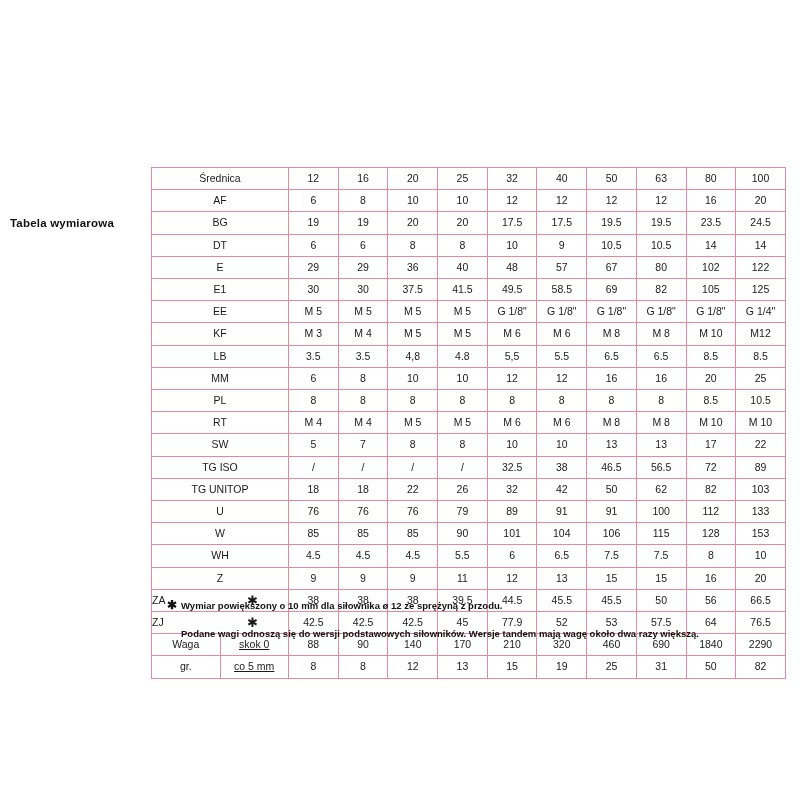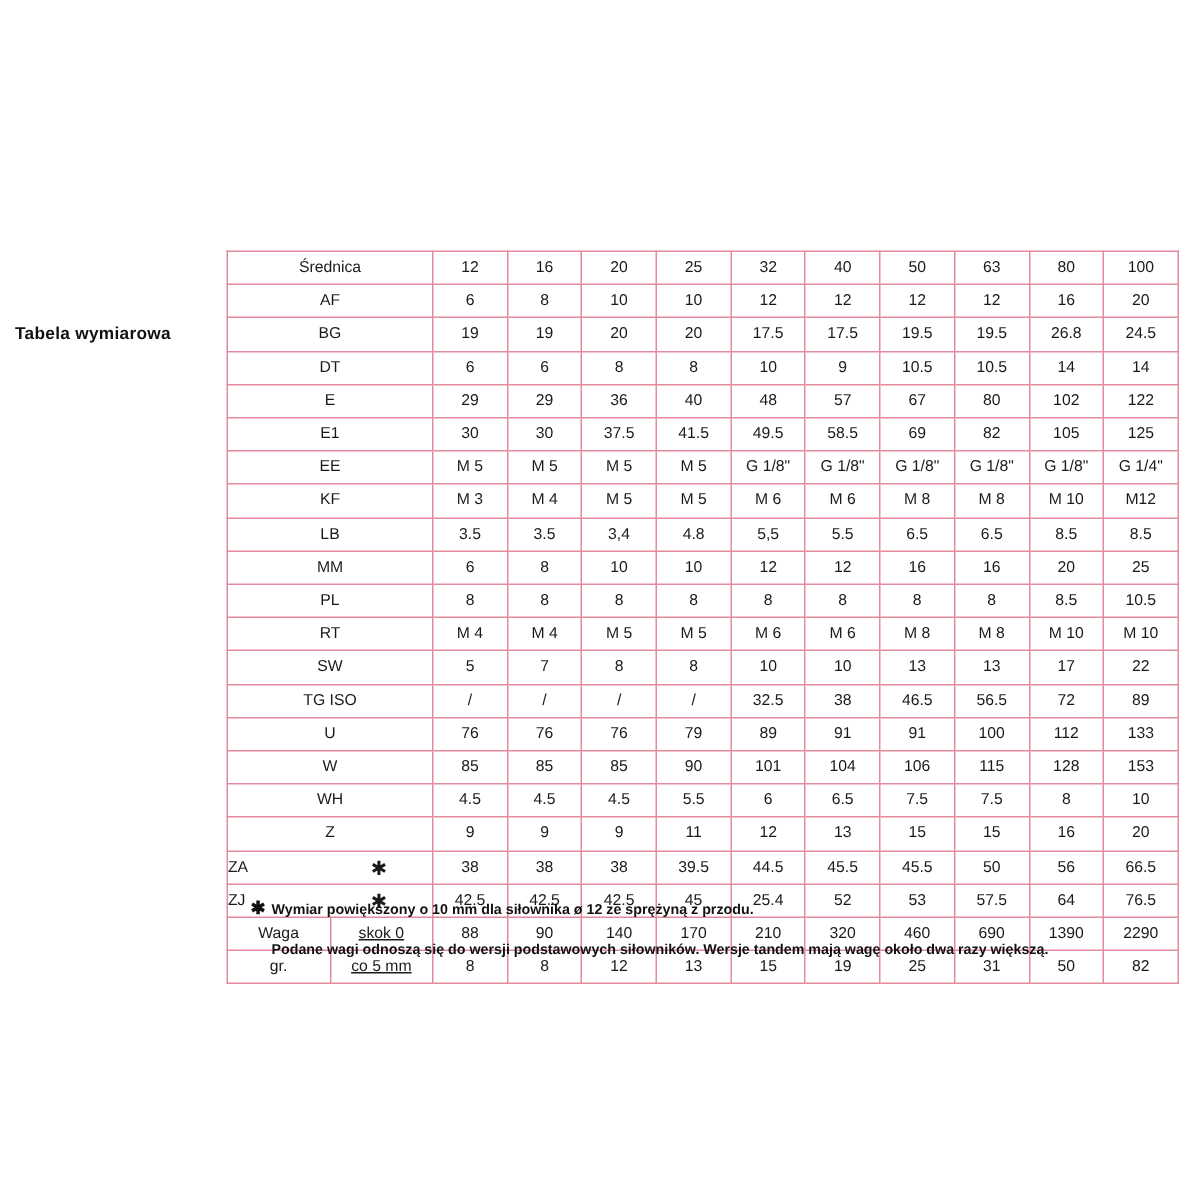--- a/index.html
+++ b/index.html
@@ -146,21 +146,21 @@
         <tr>
           <td class="rowlab" colspan="2">BG</td>
           <td class="val">19</td>
           <td class="val">19</td>
           <td class="val">20</td>
           <td class="val">20</td>
           <td class="val">17.5</td>
           <td class="val">17.5</td>
           <td class="val">19.5</td>
           <td class="val">19.5</td>
-          <td class="val">26.8</td>
+          <td class="val">23.5</td>
           <td class="val">24.5</td>
         </tr>
 
         <tr>
           <td class="rowlab" colspan="2">DT</td>
           <td class="val">6</td>
           <td class="val">6</td>
           <td class="val">8</td>
           <td class="val">8</td>
           <td class="val">10</td>
@@ -224,21 +224,21 @@
           <td class="val">M 8</td>
           <td class="val">M 8</td>
           <td class="val">M 10</td>
           <td class="val">M12</td>
         </tr>
 
         <tr>
           <td class="rowlab" colspan="2">LB</td>
           <td class="val">3.5</td>
           <td class="val">3.5</td>
-          <td class="val">3,4</td>
+          <td class="val">4,8</td>
           <td class="val">4.8</td>
           <td class="val">5,5</td>
           <td class="val">5.5</td>
           <td class="val">6.5</td>
           <td class="val">6.5</td>
           <td class="val">8.5</td>
           <td class="val">8.5</td>
         </tr>
 
         <tr>
@@ -304,20 +304,33 @@
           <td class="val">/</td>
           <td class="val">/</td>
           <td class="val">32.5</td>
           <td class="val">38</td>
           <td class="val">46.5</td>
           <td class="val">56.5</td>
           <td class="val">72</td>
           <td class="val">89</td>
         </tr>
 
+        <tr>
+          <td class="rowlab" colspan="2">TG UNITOP</td>
+          <td class="val">18</td>
+          <td class="val">18</td>
+          <td class="val">22</td>
+          <td class="val">26</td>
+          <td class="val">32</td>
+          <td class="val">42</td>
+          <td class="val">50</td>
+          <td class="val">62</td>
+          <td class="val">82</td>
+          <td class="val">103</td>
+        </tr>
 
         <tr>
           <td class="rowlab" colspan="2">U</td>
           <td class="val">76</td>
           <td class="val">76</td>
           <td class="val">76</td>
           <td class="val">79</td>
           <td class="val">89</td>
           <td class="val">91</td>
           <td class="val">91</td>
@@ -391,40 +404,40 @@
           <td class="rowlab" colspan="2">
             <span class="lab-inner">
               <span>ZJ</span>
               <span class="star">✱</span>
             </span>
           </td>
           <td class="val">42.5</td>
           <td class="val">42.5</td>
           <td class="val">42.5</td>
           <td class="val">45</td>
-          <td class="val">25.4</td>
+          <td class="val">77.9</td>
           <td class="val">52</td>
           <td class="val">53</td>
           <td class="val">57.5</td>
           <td class="val">64</td>
           <td class="val">76.5</td>
         </tr>
 
         <tr>
           <td class="rowlab-split">Waga</td>
           <td class="sublab">skok 0</td>
           <td class="val">88</td>
           <td class="val">90</td>
           <td class="val">140</td>
           <td class="val">170</td>
           <td class="val">210</td>
           <td class="val">320</td>
           <td class="val">460</td>
           <td class="val">690</td>
-          <td class="val">1390</td>
+          <td class="val">1840</td>
           <td class="val">2290</td>
         </tr>
 
         <tr>
           <td class="rowlab-split">gr.</td>
           <td class="sublab">co 5 mm</td>
           <td class="val">8</td>
           <td class="val">8</td>
           <td class="val">12</td>
           <td class="val">13</td>

